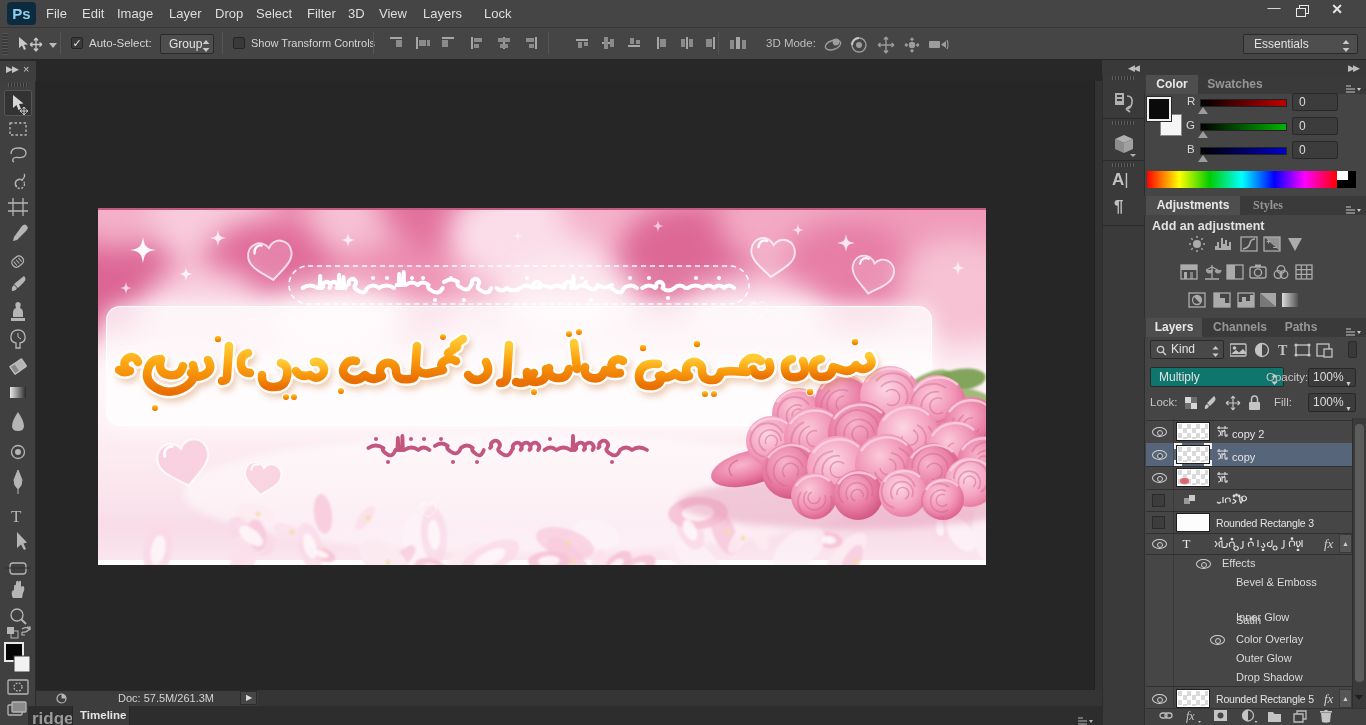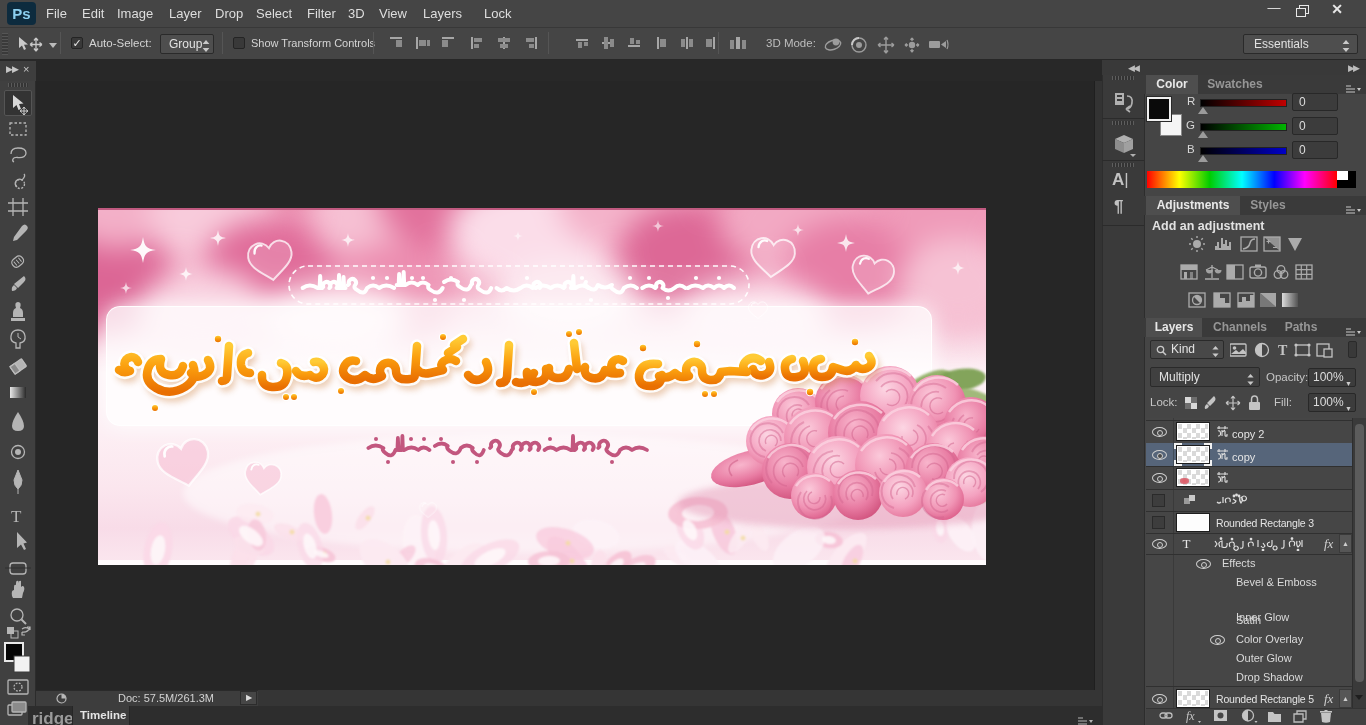--- a/index.html
+++ b/index.html
@@ -733,21 +733,21 @@
   <div class="abs" style="left:1200px;top:147px;width:87px;height:8px;border:1px solid #222;background:linear-gradient(90deg,#000,#0000c8);"></div>
   <div class="abs thm" style="left:1198px;top:155px;"></div>
   <div class="abs valbox" style="left:1292px;top:141px;width:46px;height:18px;line-height:16px;padding-left:6px;">0</div>
   <div class="abs" style="left:1147px;top:171px;width:190px;height:17px;background:linear-gradient(90deg,#f00,#ff0 17%,#0c0 33%,#0ff 50%,#00f 67%,#f0f 83%,#f00);"></div>
   <div class="abs" style="left:1337px;top:171px;width:11px;height:9px;background:#fff;"></div>
   <div class="abs" style="left:1337px;top:180px;width:11px;height:8px;background:#000;"></div>
   <div class="abs" style="left:1348px;top:171px;width:8px;height:17px;background:#000;"></div>
 
   <div class="abs ptabhead" style="left:1144px;top:196px;"></div>
   <div class="abs ptab on" style="left:1146px;top:196px;width:94px;">Adjustments</div>
-  <div class="abs ptab off" style="left:1244px;top:196px;width:48px;">Styles</div>
+  <div class="abs ptab off" style="left:1244px;top:196px;width:48px;font-family:Liberation Serif, serif;">Styles</div>
   <div class="abs pmenu" style="left:1346px;top:201px;"><svg width="15" height="10">
         <path d="M0,2 l5,0 M0,5 l9,0 M0,8 l9,0" stroke="#c8c8c8" stroke-width="1.2"></path>
         <path d="M11,4 l4,0 l-2,3 z" fill="#c8c8c8"></path>
       </svg></div>
   <div class="abs" style="left:1152px;top:219px;color:#e2e2e2;font-size:12.5px;font-weight:bold;">Add an adjustment</div>
   <svg class="abs" style="left:1144px;top:232px" width="222" height="84" viewBox="0 0 222 84">
     <g fill="#b4b4b4" stroke="none" opacity="0.92">
 
       <g transform="translate(53,12)">
           <circle r="4"></circle>
@@ -881,21 +881,21 @@
           <circle cx="14" cy="14" r="1.6"></circle>
         </g>
       <g transform="translate(86,0)">
           <rect x="1" y="3" width="12" height="12" fill="none" stroke="#c4c4c4" stroke-width="1.3"></rect>
           <rect x="8" y="8" width="8" height="8" fill="#454545" stroke="#c4c4c4" stroke-width="1.3"></rect>
         </g>
     </g>
   </svg>
   <div class="abs" style="left:1348px;top:341px;width:9px;height:17px;background:#393939;border:1px solid #2a2a2a;border-radius:2px;"></div>
 
-  <div class="abs ddl" style="left:1150px;top:367px;width:110px;height:20px;line-height:18px;background:#404040;">
+  <div class="abs ddl" style="left:1150px;top:367px;width:134px;height:20px;line-height:18px;background:#0f766e;">
     <span style="margin-left:8px;">Multiply</span>
     <span style="position:absolute;right:5px;top:4px;"><svg width="7" height="11" viewBox="0 0 7 11">
           <path d="M3.5,0 L6.6,3.6 L0.4,3.6 Z" fill="#c9c9c9"></path>
           <path d="M3.5,11 L6.6,7.4 L0.4,7.4 Z" fill="#c9c9c9"></path>
         </svg></span>
   </div>
   <div class="abs obtxt" style="left:1266px;top:371px;color:#c6c6c6;">Opacity:</div>
   <div class="abs valbox" style="left:1308px;top:368px;width:48px;height:19px;line-height:17px;padding-left:4px;">100%
     <span style="position:absolute;right:3px;top:6px;color:#ccc;font-size:7px;">▼</span></div>
 

